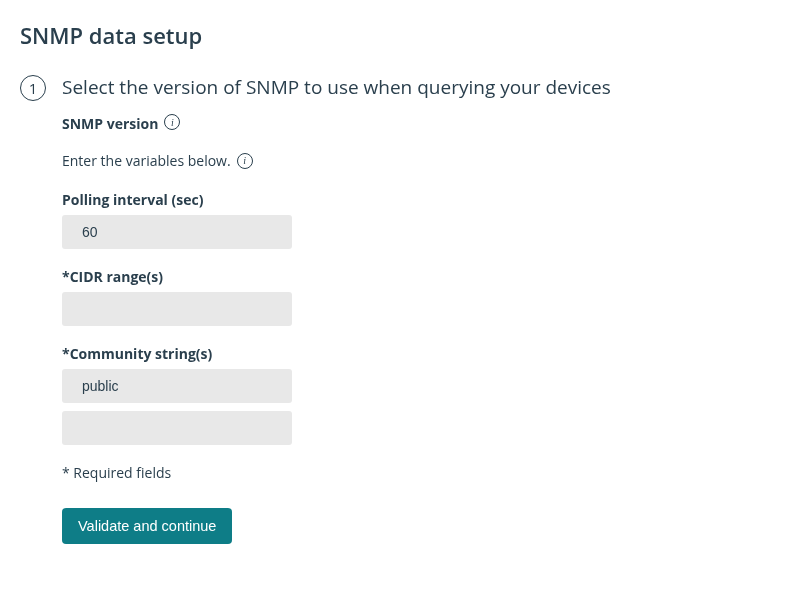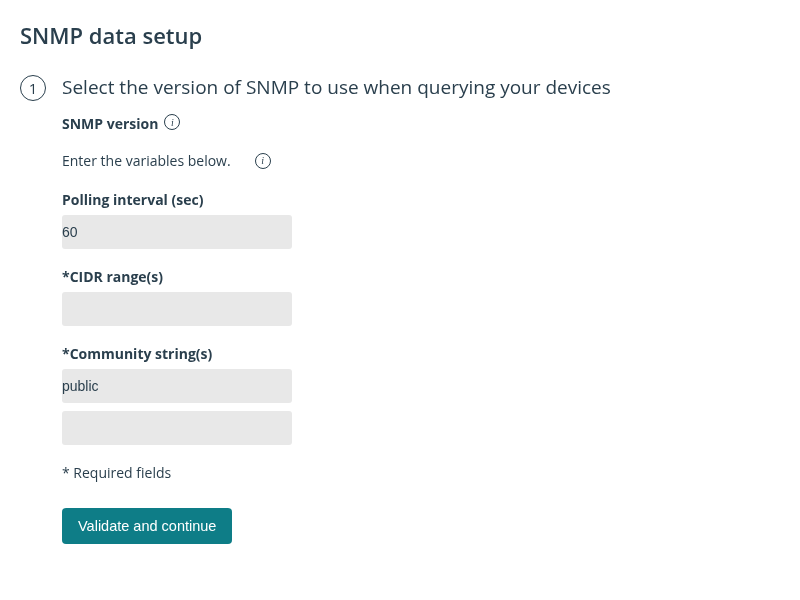--- a/index.html
+++ b/index.html
@@ -93,29 +93,29 @@
       top: 50%;
       transform: translateY(-50%);
       pointer-events: none;
     }
     .helper-text {
       font-size: 14px;
       color: #2a3f4d;
       margin-bottom: 20px;
       display: flex;
       align-items: center;
-      gap: 24px;
+      gap: 6px;
       font-weight: 400;
     }
     .text-input {
       width: 230px;
       background: #e8e8e8;
       border: none;
       border-radius: 3px;
-      padding: 9px 0;
+      padding: 9px 20px;
       font-size: 14px;
       color: #2a3f4d;
       display: block;
       margin-bottom: 8px;
     }
     .text-input::placeholder {
       color: #5a6b78;
     }
     .field-group {
       margin-bottom: 18px;

